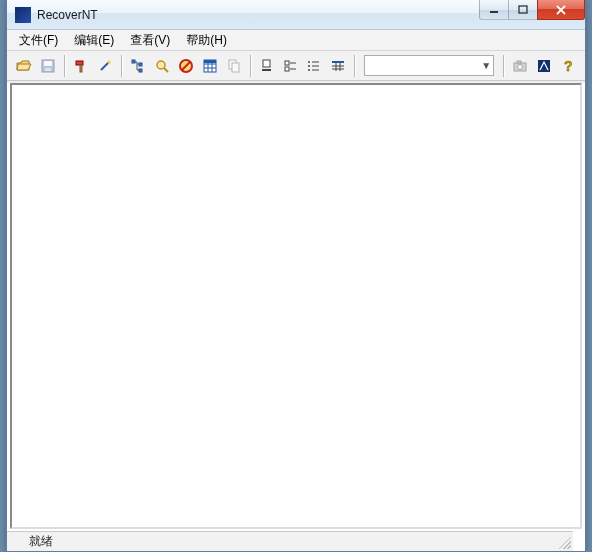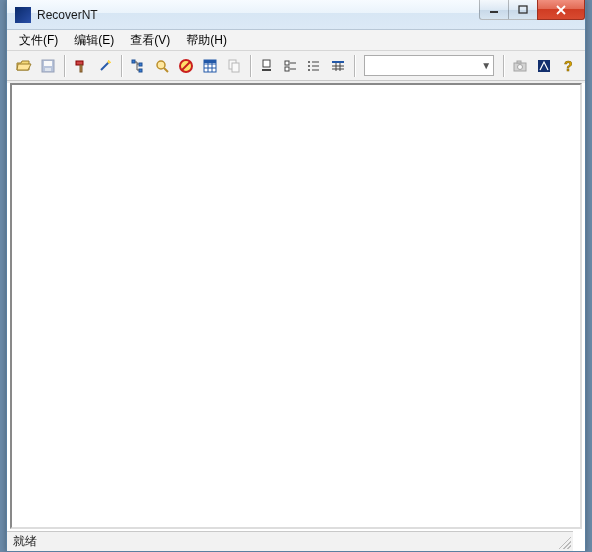--- a/index.html
+++ b/index.html
@@ -72,21 +72,21 @@
   }
   .content { width: 100%; height: 100%; background: #fff; }
 
   
   .spacer { height: 2px; background: #efefef; }
 
   
   .statusbar {
     position: absolute; bottom: 0; left: 0; right: 12px; height: 20px;
     background: #f2f2f2; border-top: 1px solid #c9c9c9;
-    display: flex; align-items: center; padding: 0 6px; font-size: 12px; color: #222;
+    display: flex; align-items: center; padding: 0 22px; font-size: 12px; color: #222;
   }
   .grip {
     position: absolute; right: 2px; bottom: 2px; width: 14px; height: 14px;
     background:
       linear-gradient(135deg, transparent 0 55%, #bbb 55% 60%, transparent 60% 70%, #bbb 70% 75%, transparent 75% 85%, #bbb 85% 90%, transparent 90%);
   }
 
   
 </style>
 </head>

